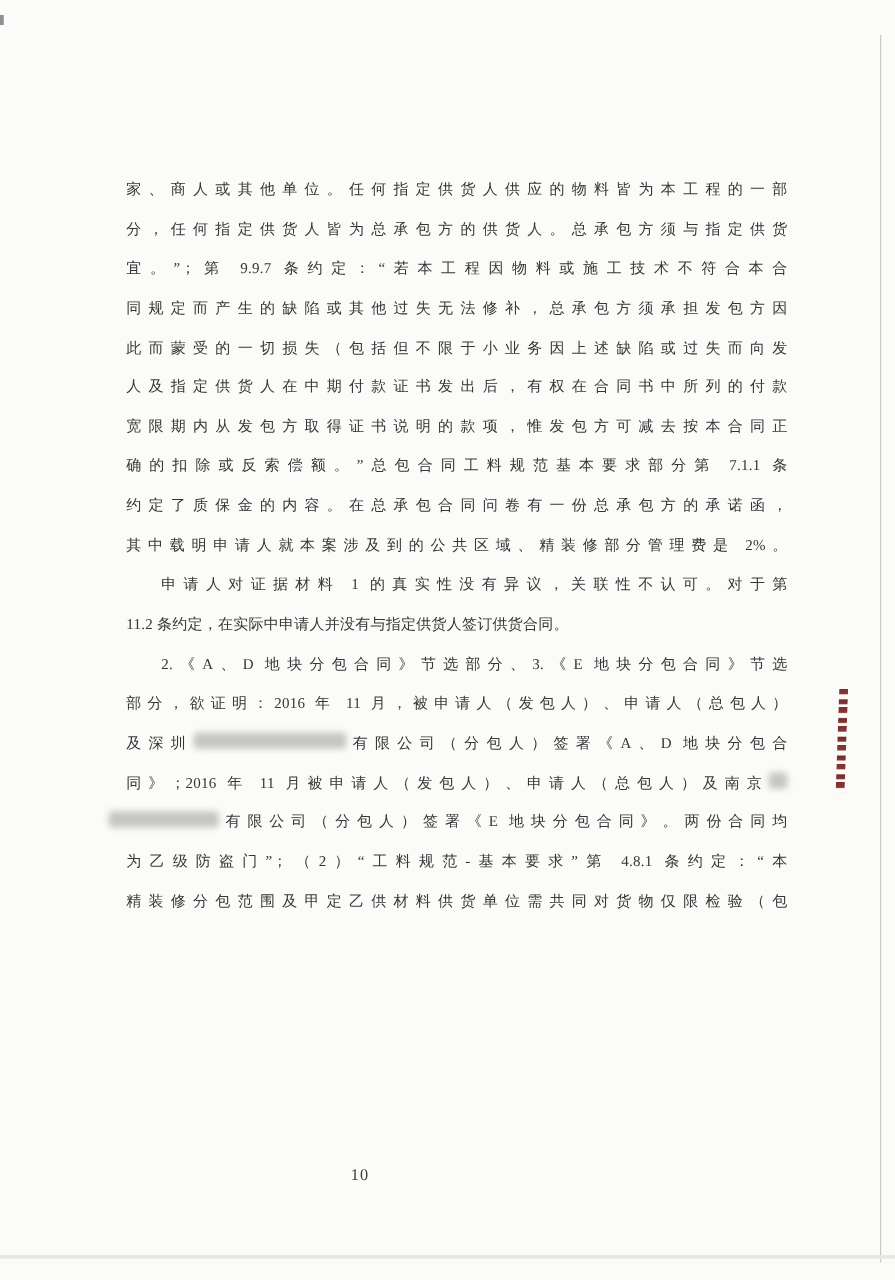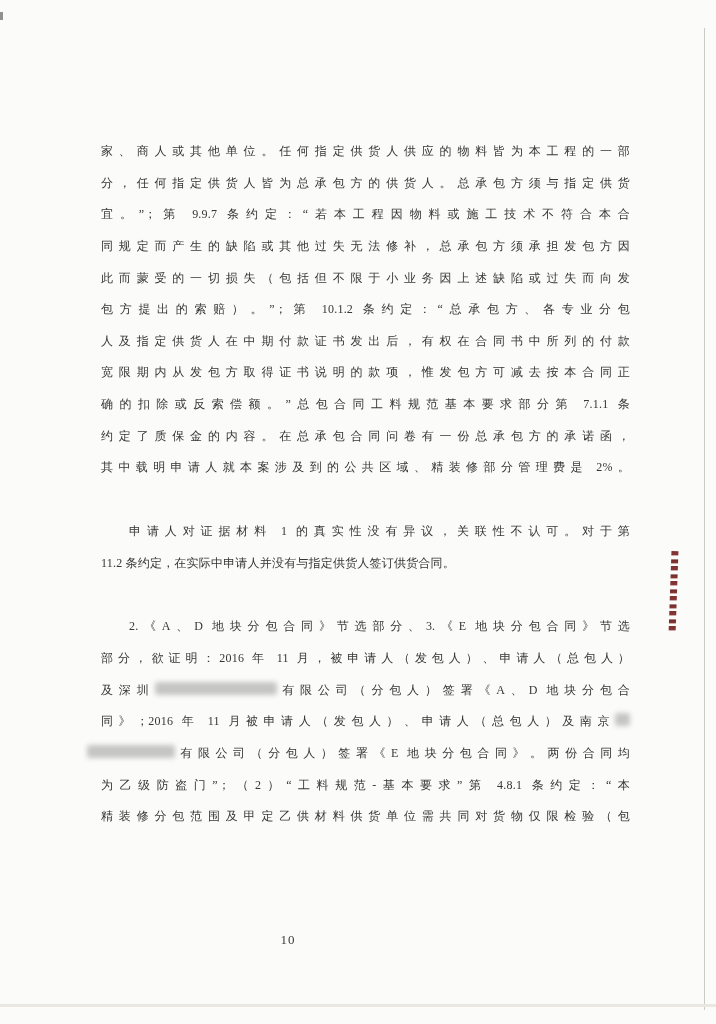--- a/index.html
+++ b/index.html
@@ -17,21 +17,21 @@
     font-size:12px;
   }
   .line{
     height:31.65px;
     line-height:31.65px;
     white-space:nowrap;
     text-align:justify;
     letter-spacing:0.2px;
   }
   .line.j{ text-align-last:justify; }
-  .line.indent{ text-indent:28px;margin-top:32px; }
+  .line.indent{ text-indent:28px; }
   .redaction{
     display:inline-block;
     height:13px;
     border-radius:3px;
     background:#c5c5c4;
     filter:blur(2.5px);
     vertical-align:-1px;
   }
   .page-number{
     position:absolute;
@@ -76,21 +76,20 @@
 </head>
 <body>
 
 <div class="page">
   <div class="text-block">
       <div class="line j"><span>家、商人或其他单位。任何指定供货人供应的物料皆为本工程的一部</span></div>
       <div class="line j"><span>分，任何指定供货人皆为总承包方的供货人。总承包方须与指定供货</span></div>
       <div class="line j"><span>宜。”；第 9.9.7 条约定：“若本工程因物料或施工技术不符合本合</span></div>
       <div class="line j"><span>同规定而产生的缺陷或其他过失无法修补，总承包方须承担发包方因</span></div>
       <div class="line j"><span>此而蒙受的一切损失（包括但不限于小业务因上述缺陷或过失而向发</span></div>
-      <div class="line j"><span>包方提出的索赔）。”；第 10.1.2 条约定：“总承包方、各专业分包</span></div>
       <div class="line j"><span>人及指定供货人在中期付款证书发出后，有权在合同书中所列的付款</span></div>
       <div class="line j"><span>宽限期内从发包方取得证书说明的款项，惟发包方可减去按本合同正</span></div>
       <div class="line j"><span>确的扣除或反索偿额。”总包合同工料规范基本要求部分第 7.1.1 条</span></div>
       <div class="line j"><span>约定了质保金的内容。在总承包合同问卷有一份总承包方的承诺函，</span></div>
       <div class="line j"><span>其中载明申请人就本案涉及到的公共区域、精装修部分管理费是 2%。</span></div>
       <div class="line j indent"><span>申请人对证据材料 1 的真实性没有异议，关联性不认可。对于第</span></div>
       <div class="line"><span>11.2 条约定，在实际中申请人并没有与指定供货人签订供货合同。</span></div>
       <div class="line j indent"><span>2.《A、D 地块分包合同》节选部分、3.《E 地块分包合同》节选</span></div>
       <div class="line j"><span>部分，欲证明：2016 年 11 月，被申请人（发包人）、申请人（总包人）</span></div>
       <div class="line j"><span>及深圳</span><span class="redaction" style="width: 122px;"></span><span>有限公司（分包人）签署《A、D 地块分包合</span></div>

